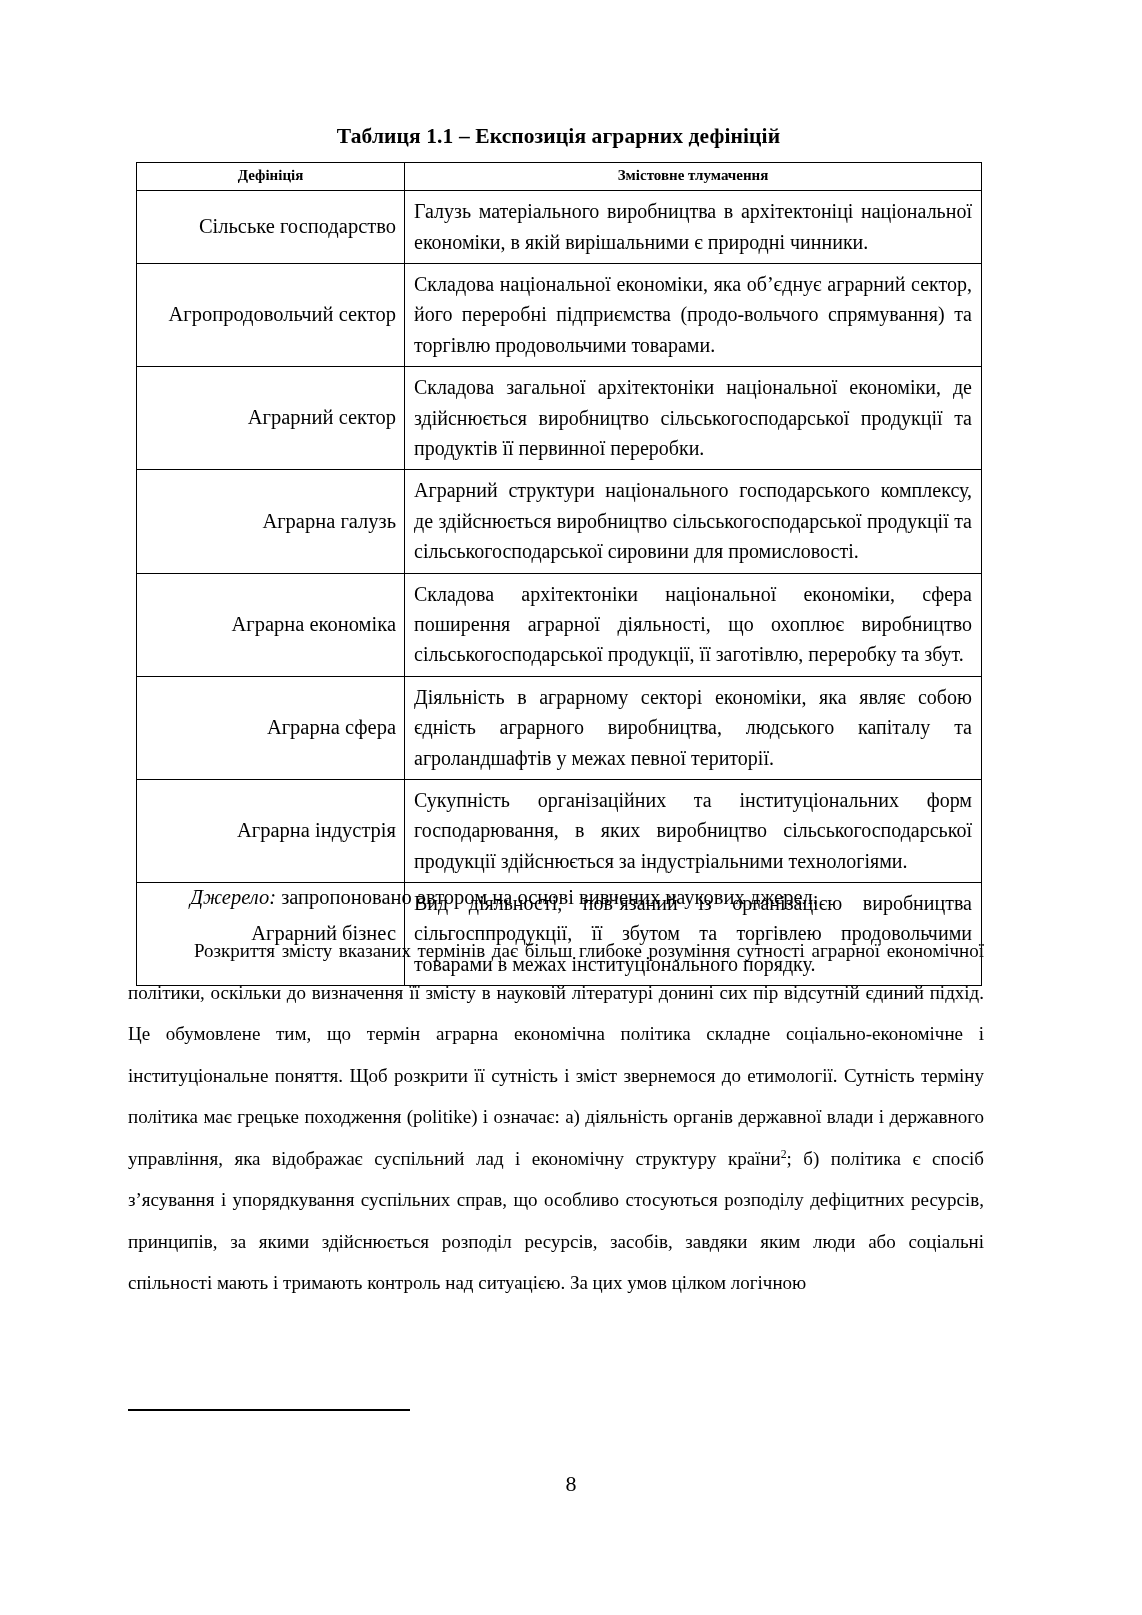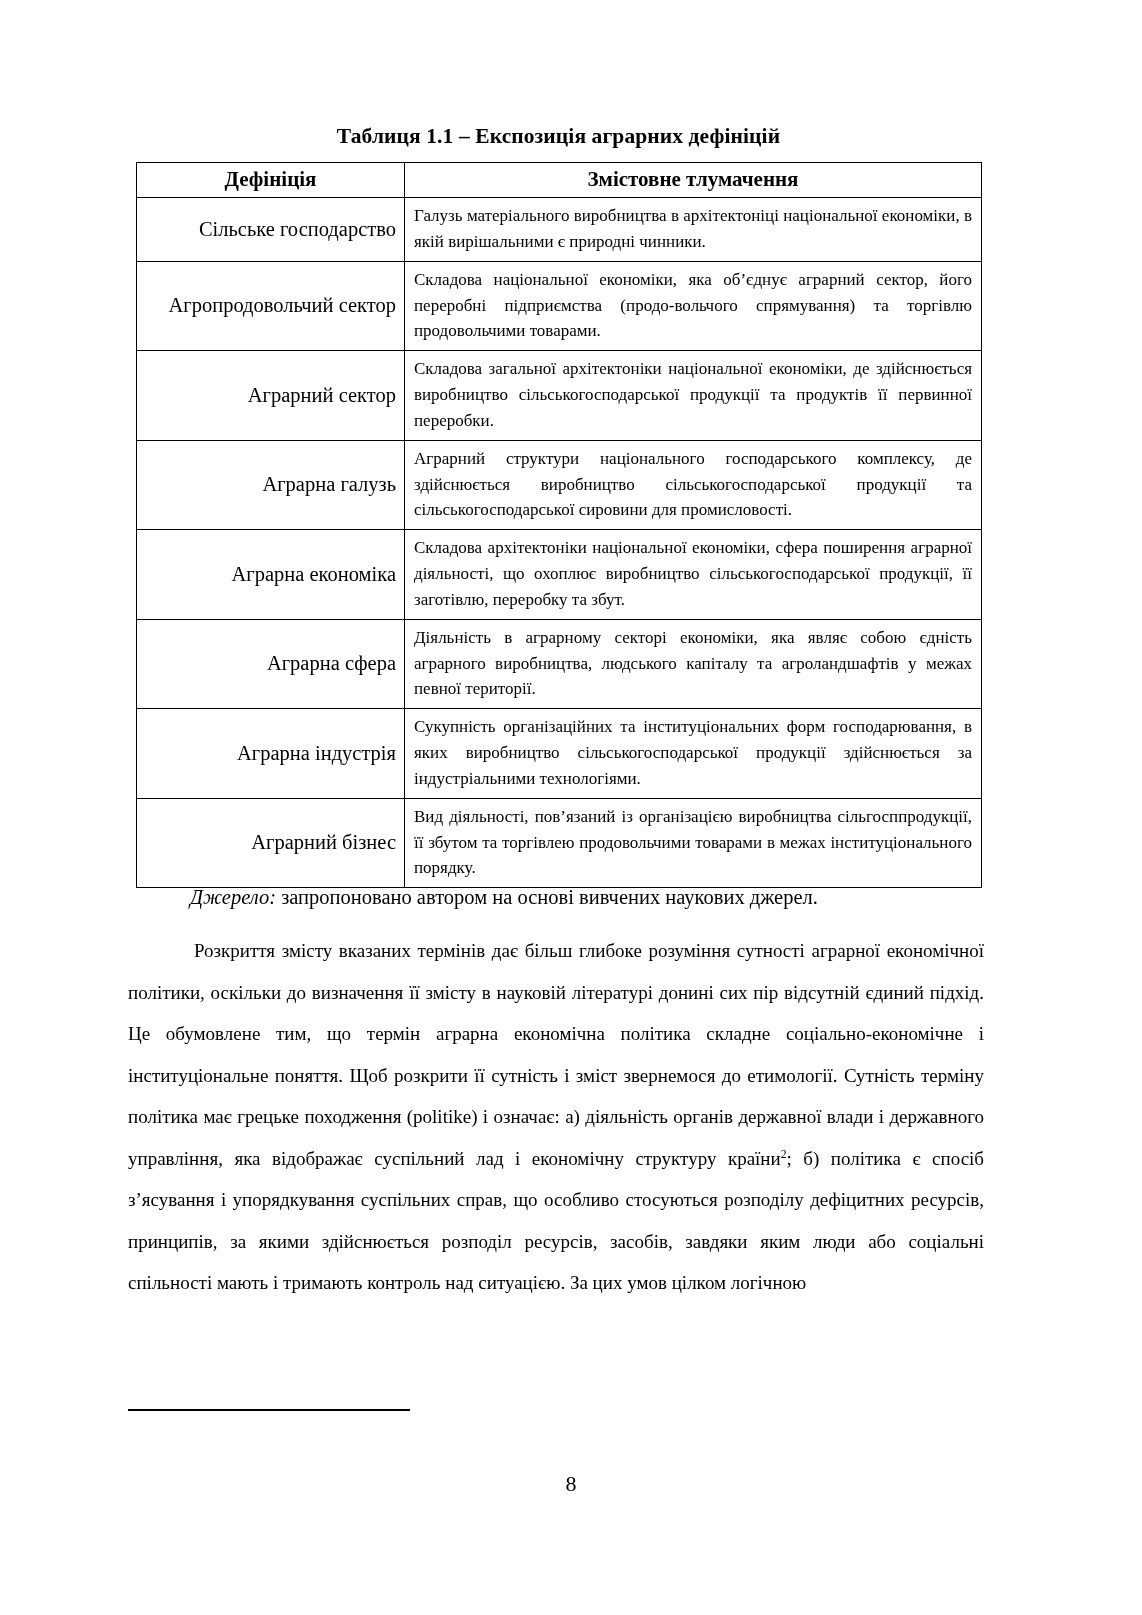--- a/index.html
+++ b/index.html
@@ -53,35 +53,35 @@
   .defs-table col.c-desc { width: 577px; }
 
   .defs-table th,
   .defs-table td {
     border: 1.6px solid #000000;
     padding: 0;
     vertical-align: middle;
   }
   .defs-table thead th {
     text-align: center;
-    font-size: 21px;
+    font-size: 15px;
     font-weight: bold;
     padding: 4px 6px 6px 6px;
     line-height: 1.15;
   }
   .defs-table td.term {
     font-size: 20.5px;
     font-weight: normal;
     padding: 6px 8px 6px 12px;
     line-height: 1.25;
     vertical-align: middle;
     text-align: right;
   }
   .defs-table td.desc {
-    font-size: 17px;
+    font-size: 20px;
     padding: 5px 9px 6px 9px;
     line-height: 1.52;
     text-align: justify;
     text-align-last: left;
     vertical-align: top;
     hyphens: manual;
   }
 
   
   .source-note {

